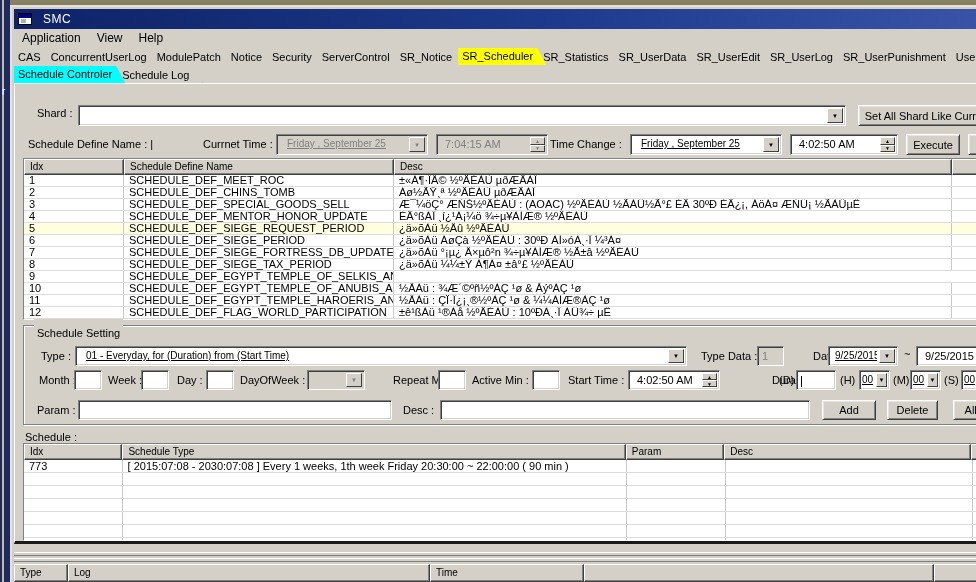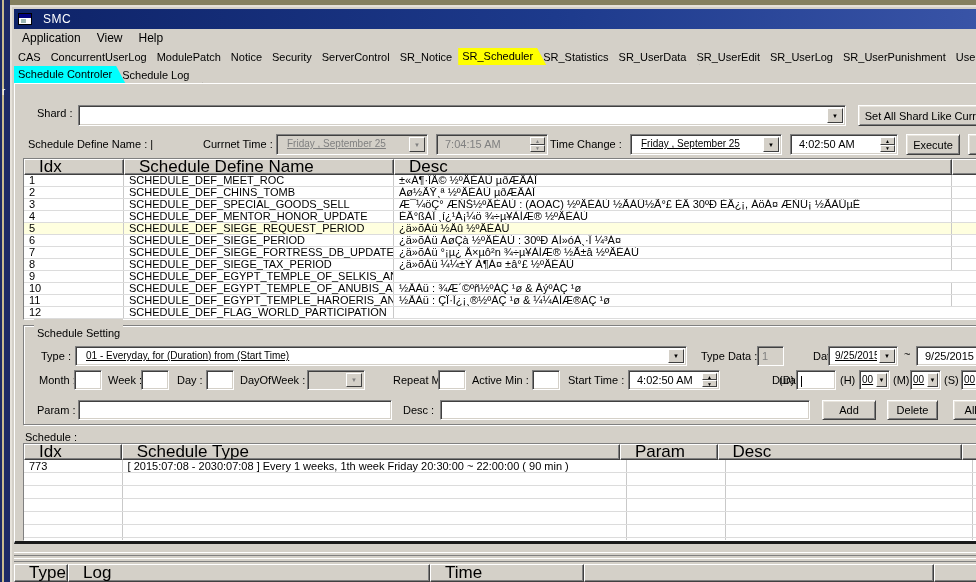--- a/index.html
+++ b/index.html
@@ -59,22 +59,22 @@
                      font-size:5px; line-height:4px; display:flex; align-items:center; justify-content:center; }
   .spinner.disabled { background:#d4d0c8; } .spinner.disabled .val { color:#808080; } .spinner.disabled .sp div { color:#808080; }
   .field { position:absolute; font-size:11px; line-height:14px; padding:2px 2px 0 4px; white-space:nowrap; overflow:hidden; }
   .caret { display:inline-block; width:1px; height:11px; background:#000; vertical-align:middle; }
 
   
   .tbl { position:absolute; background:#fff; border:1px solid; border-color:#808080 #fff #fff #808080;
          box-shadow: inset 1px 1px 0 #404040; overflow:hidden; }
   .thead { display:flex; height:16px; }
   .th { background:#d4d0c8; border:1px solid; border-color:#fff #404040 #404040 #fff;
-        box-shadow: inset -1px -1px 0 #808080; font-size:17px; line-height:14px;
-        padding-left:14px; white-space:nowrap; overflow:hidden; }
+        box-shadow: inset -1px -1px 0 #808080; font-size:10px; line-height:14px;
+        padding-left:5px; white-space:nowrap; overflow:hidden; }
   .tr { display:flex; border-bottom:1px solid #dcdcdc; background:#fff; }
   .td { font-size:11px; white-space:nowrap; overflow:hidden; padding-left:5px;
         border-right:1px solid #c9c9c9; }
   .tr.hl { background:#ffffdf; }
   #define-table .tr { height:12px; } #define-table .td { line-height:11px; }
   #define-table .c1 { width:100px; } #define-table .c2 { width:270px; } #define-table .c3 { width:558px; } #define-table .c4 { flex:1; border-right:none; }
   #schedule-table .tr { height:13px; } #schedule-table .td { line-height:12px; }
   #schedule-table .c1 { width:100px; } #schedule-table .c2 { width:512px; } #schedule-table .c3 { width:100px; } #schedule-table .c4 { width:251px; } #schedule-table .c5 { flex:1; border-right:none; }
 
   
@@ -237,20 +237,21 @@
         </div>
       <div class="tr">
           <div class="td c1">11</div>
           <div class="td c2">SCHEDULE_DEF_EGYPT_TEMPLE_HAROERIS_AND_SETH</div>
           <div class="td c3">½ÅÀü : ÇÏ·Î¿¡¸®½ºÀÇ ¹ø &amp; ¼¼ÀÌÆ®ÀÇ ¹ø</div>
           <div class="td c4"></div>
         </div>
       <div class="tr">
           <div class="td c1">12</div>
           <div class="td c2">SCHEDULE_DEF_FLAG_WORLD_PARTICIPATION</div>
+          <div class="td c3">±ê¹ßÀü ¹®Àå ½ºÄÉÁÙ : 10ºÐÀ¸·Î ÀÛ¾÷ µÊ</div>
           <div class="td c4"></div>
         </div>
     </div>
 
     <div id="groupbox">
       <div id="groupbox-label">Schedule Setting</div>
 
       <div class="lbl" style="left:17px; top:24px;">Type :</div>
       <div class="combo sunken" style="left:51px; top:20px; width:612px; height:20px;">
         <div class="val">01 - Everyday, for (Duration) from (Start Time)</div>

